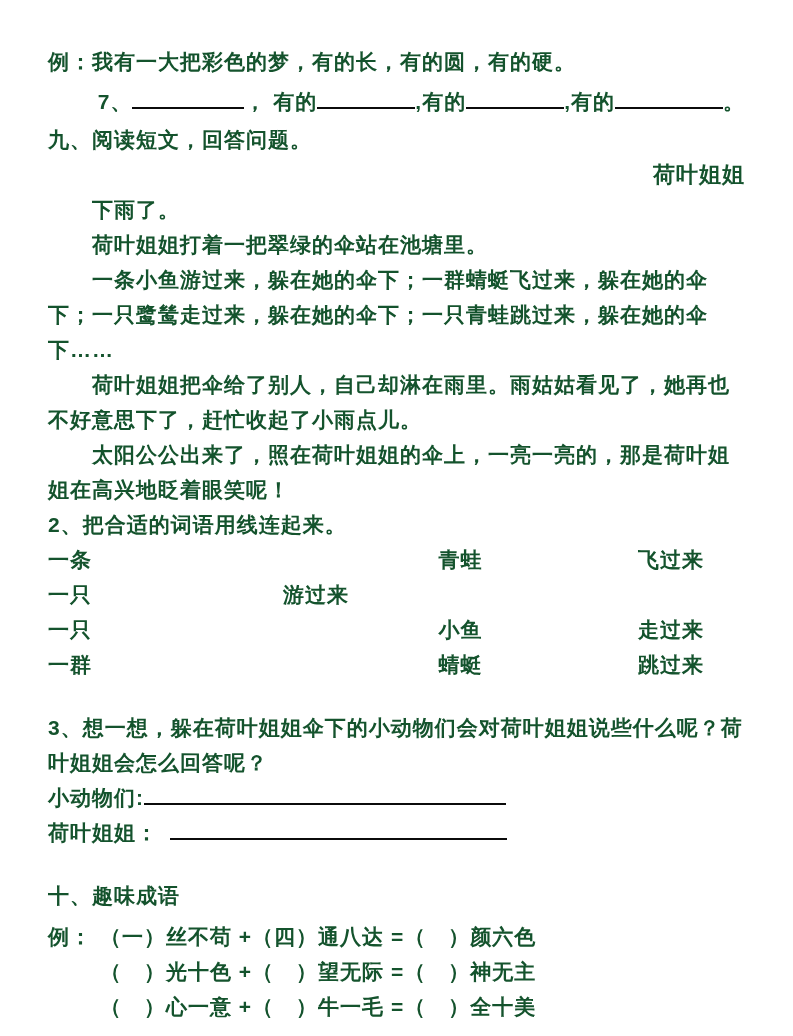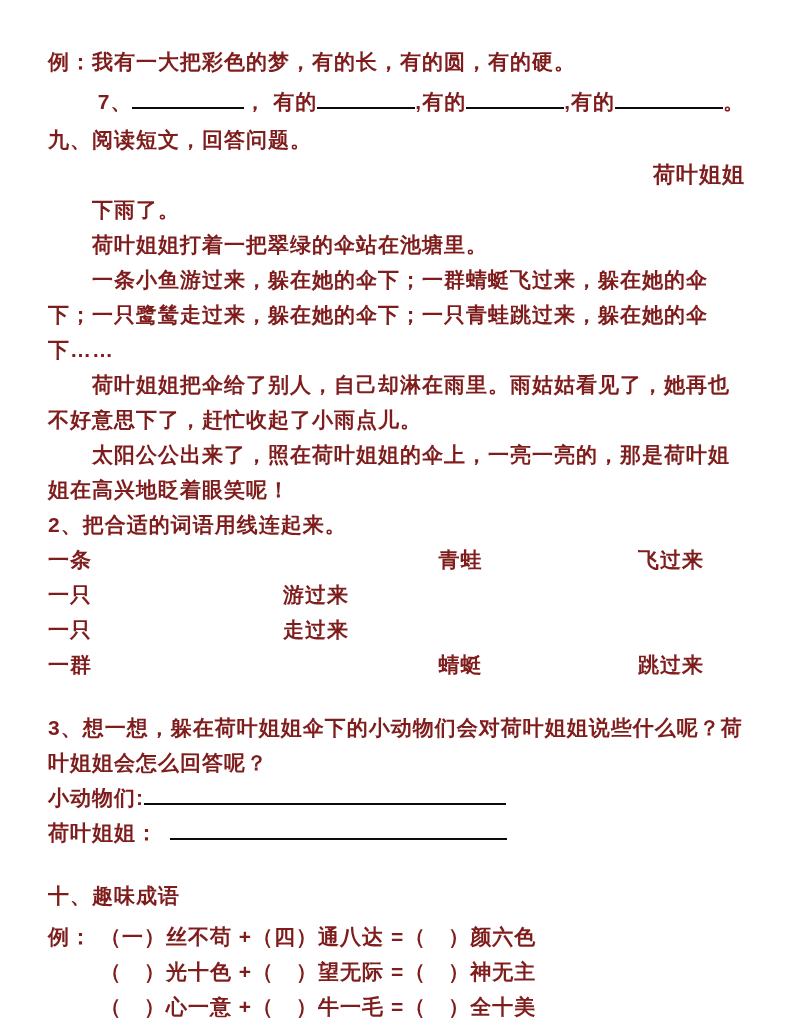--- a/index.html
+++ b/index.html
@@ -3,21 +3,21 @@
 <meta charset="utf-8">
 <style>
   * { margin: 0; padding: 0; box-sizing: border-box; }
   html, body { background: #ffffff; }
   .page {
     position: relative;
     width: 793px;
     height: 1036px;
     margin: 0 auto;
     background: #ffffff;
-    color: #7f1d1d;
+    color: #14532d;
     font-family: "Liberation Sans", "DejaVu Sans", sans-serif;
     font-weight: 700;
     font-size: 21px;
     letter-spacing: 1px;
     overflow: hidden;
     padding: 44px 48px 0 48px;
   }
   .line { line-height: 35px; white-space: nowrap; }
   .wrap { line-height: 35px; white-space: normal; }
   .para { line-height: 35px; white-space: normal; text-indent: 44px; }
@@ -71,20 +71,21 @@
       <span class="c1">一条</span>
       <span class="c2">青蛙</span>
       <span class="c3">飞过来</span>
     </div>
     <div class="match-row">
       <span class="c1">一只</span>
       <span class="c3">游过来</span>
     </div>
     <div class="match-row">
       <span class="c1">一只</span>
+      <span class="c2">小鱼</span>
       <span class="c3">走过来</span>
     </div>
     <div class="match-row">
       <span class="c1">一群</span>
       <span class="c2">蜻蜓</span>
       <span class="c3">跳过来</span>
     </div>
   </div>
 
   <div class="q3-block">

